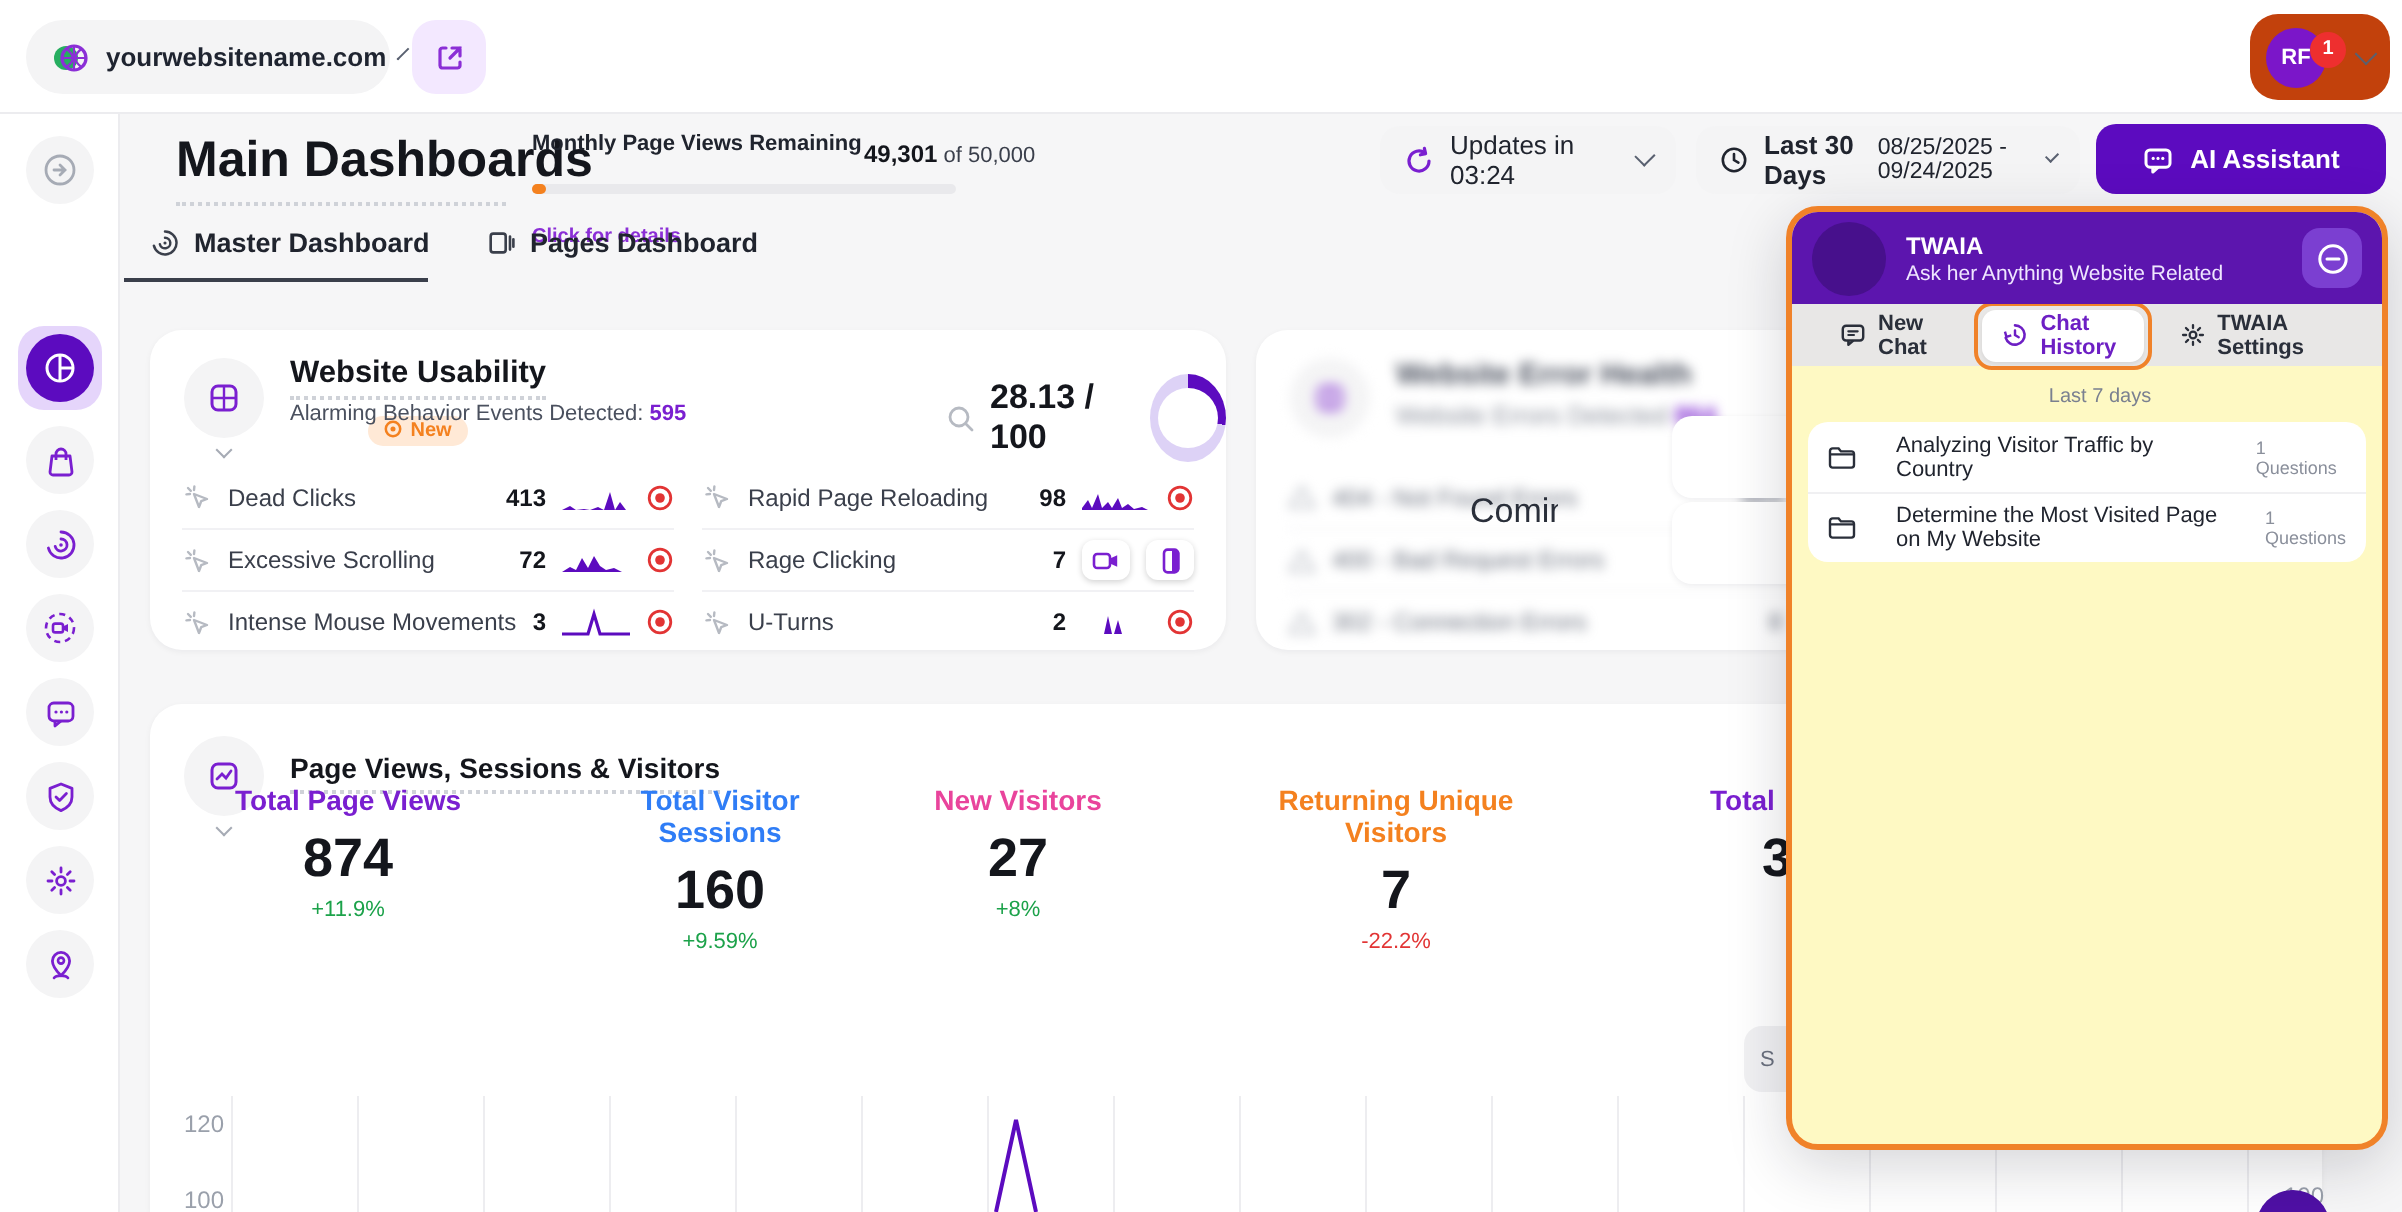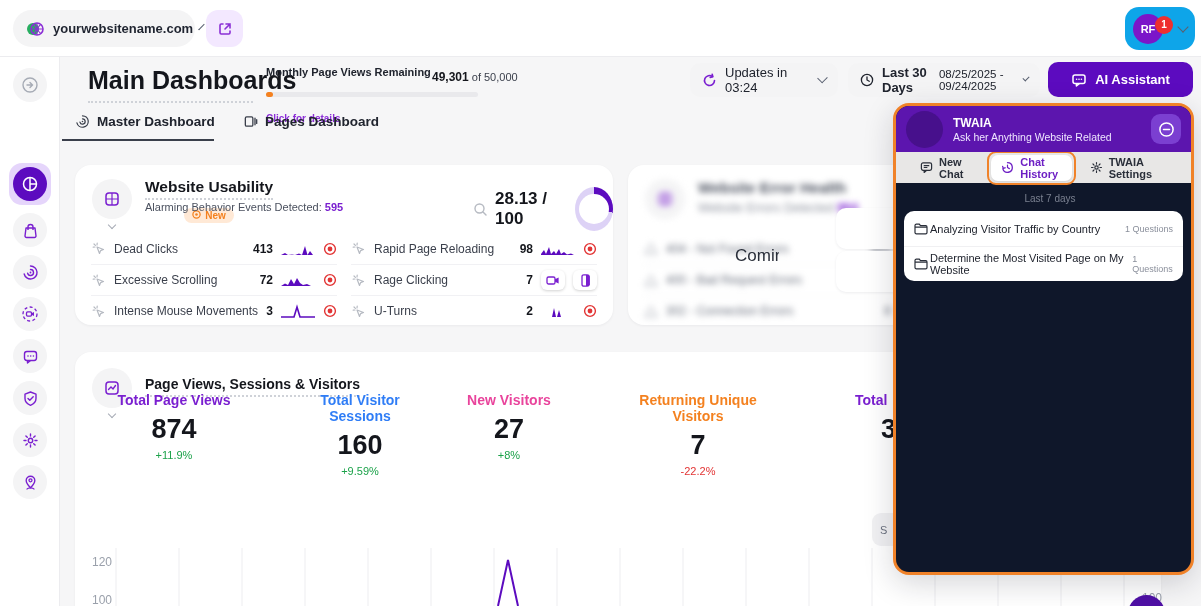--- a/index.html
+++ b/index.html
@@ -5,21 +5,21 @@
   * { margin:0; padding:0; box-sizing:border-box; }
   html,body { width:1201px; height:606px; overflow:hidden; font-family:"Liberation Sans", sans-serif; background:#fff; }
   .abs { position:absolute; }
   #stage { position:relative; width:1201px; height:606px; background:#f6f6f7; }
 
   
   #topbar { position:absolute; left:0; top:0; width:1201px; height:57px; background:#fff; border-bottom:1px solid #ececef; z-index:5; }
   .site-pill { position:absolute; left:13px; top:10px; height:37px; width:182px; background:#f4f4f5; border-radius:19px; display:flex; align-items:center; padding:0 12px; gap:8px; }
   .site-pill .txt { font-size:13px; color:#1f2430; font-weight:700; }
   .ext-btn { position:absolute; left:206px; top:10px; width:37px; height:37px; border-radius:12px; background:#f3e8ff; display:flex; align-items:center; justify-content:center; }
-  .avatar-pill { position:absolute; right:6px; top:7px; height:43px; width:70px; background:#0ea5e9; border-radius:14px; display:flex; align-items:center; padding:0 8px; gap:6px; }
+  .avatar-pill { position:absolute; right:6px; top:7px; height:43px; width:70px; background:#c2410c; border-radius:14px; display:flex; align-items:center; padding:0 8px; gap:6px; }
   .avatar { width:30px; height:30px; border-radius:50%; background:#7b16c9; color:#fff; font-size:11px; font-weight:700; display:flex; align-items:center; justify-content:center; position:relative; }
   .avatar .badge { position:absolute; right:-10px; top:2px; width:18px; height:18px; border-radius:50%; background:#ee2f2f; color:#fff; font-size:10px; font-weight:700; display:flex; align-items:center; justify-content:center; }
   .chev { width:8px; height:8px; border-right:1.6px solid #596070; border-bottom:1.6px solid #596070; transform:rotate(45deg); margin-top:-4px; }
 
   
   #sidebar { position:absolute; left:0; top:57px; width:60px; height:549px; background:#fff; border-right:1px solid #ececef; z-index:4; }
   .nav-ic { position:absolute; left:13px; width:34px; height:34px; border-radius:50%; background:#f4f4f5; display:flex; align-items:center; justify-content:center; }
   .nav-active-wrap { position:absolute; left:9px; top:106px; width:42px; height:42px; border-radius:13px; background:#e5d5fb; display:flex; align-items:center; justify-content:center; }
   .nav-active { width:34px; height:34px; border-radius:50%; background:#5c0bbf; display:flex; align-items:center; justify-content:center; }
 
@@ -68,33 +68,33 @@
   .metric .lab { font-size:14px; font-weight:700; }
   .metric .val { font-size:27px; font-weight:700; color:#14161c; margin-top:6px; }
   .metric .dlt { font-size:11px; margin-top:4px; }
   .mc0 .lab{color:#7a1fd0;} .mc1 .lab{color:#2f7df6;} .mc2 .lab{color:#e9449c;} .mc3 .lab{color:#f4811f;} .mc4 .lab{color:#7a1fd0;}
   .d-up { color:#1ca24a; } .d-down { color:#e23434; }
 
   .ytick { position:absolute; font-size:12px; color:#9aa0ab; }
   .s-chip { position:absolute; left:872px; top:513px; width:60px; height:33px; background:#f1f1f3; border-radius:9px; font-size:11px; color:#6a707e; display:flex; align-items:center; padding-left:8px; z-index:2; }
 
   
-  #panel { position:absolute; left:893px; top:103px; width:301px; height:472px; background:#0f172a; border:3px solid #f08229; border-radius:16px; z-index:50; overflow:hidden; box-shadow:0 8px 30px rgba(20,20,40,.18); }
+  #panel { position:absolute; left:893px; top:103px; width:301px; height:472px; background:#fef9c3; border:3px solid #f08229; border-radius:16px; z-index:50; overflow:hidden; box-shadow:0 8px 30px rgba(20,20,40,.18); }
   #panel-head { position:relative; height:46px; background:#5c15ae; display:flex; align-items:center; padding:0 10px; gap:10px; }
   .pa-avatar { width:37px; height:37px; border-radius:50%; background:#47108c; }
   .pa-title { font-size:12px; font-weight:800; color:#fff; }
   .pa-sub { font-size:10.5px; color:#efe6ff; margin-top:1px; }
   .pa-min { margin-left:auto; width:30px; height:30px; border-radius:9px; background:#7b3fd1; display:flex; align-items:center; justify-content:center; }
   #panel-tabs { height:31px; display:flex; align-items:center; padding:0 14px; gap:4px; background:#e8e7e6; }
   .ptab { display:flex; align-items:center; gap:6px; font-size:11px; font-weight:700; color:#2a2f3a; padding:0 10px; height:26px; }
   .ptab-active-wrap { border:2px solid #f08229; border-radius:9px; padding:2px; }
   .ptab-active { background:#fff; border-radius:7px; color:#6d1fc4; box-shadow:0 1px 2px rgba(0,0,0,.08); }
   .p-section { text-align:center; font-size:10px; color:#7a8090; margin-top:10px;padding-left:13px; }
   .p-list { margin:7px 8px 0 8px; background:#fff; border-radius:10px; overflow:hidden; }
-  .p-item { display:flex; align-items:center; gap:2px; height:35px; padding:0 10px; font-size:11px; color:#20242e; border-top:1px solid #f0f0f2; }
+  .p-item { display:flex; align-items:center; gap:20px; height:35px; padding:0 10px; font-size:11px; color:#20242e; border-top:1px solid #f0f0f2; }
   .p-item:first-child { border-top:none; }
   .p-meta { margin-left:auto; font-size:9px; color:#8a8f9b; }
 
   .fab-sliver { position:absolute; left:1128px; top:595px; width:37px; height:37px; border-radius:50%; background:#4f10a5; z-index:10; }
   svg { display:block; }
 </style>
 </head>
 <body>
 
 <div id="stage">

